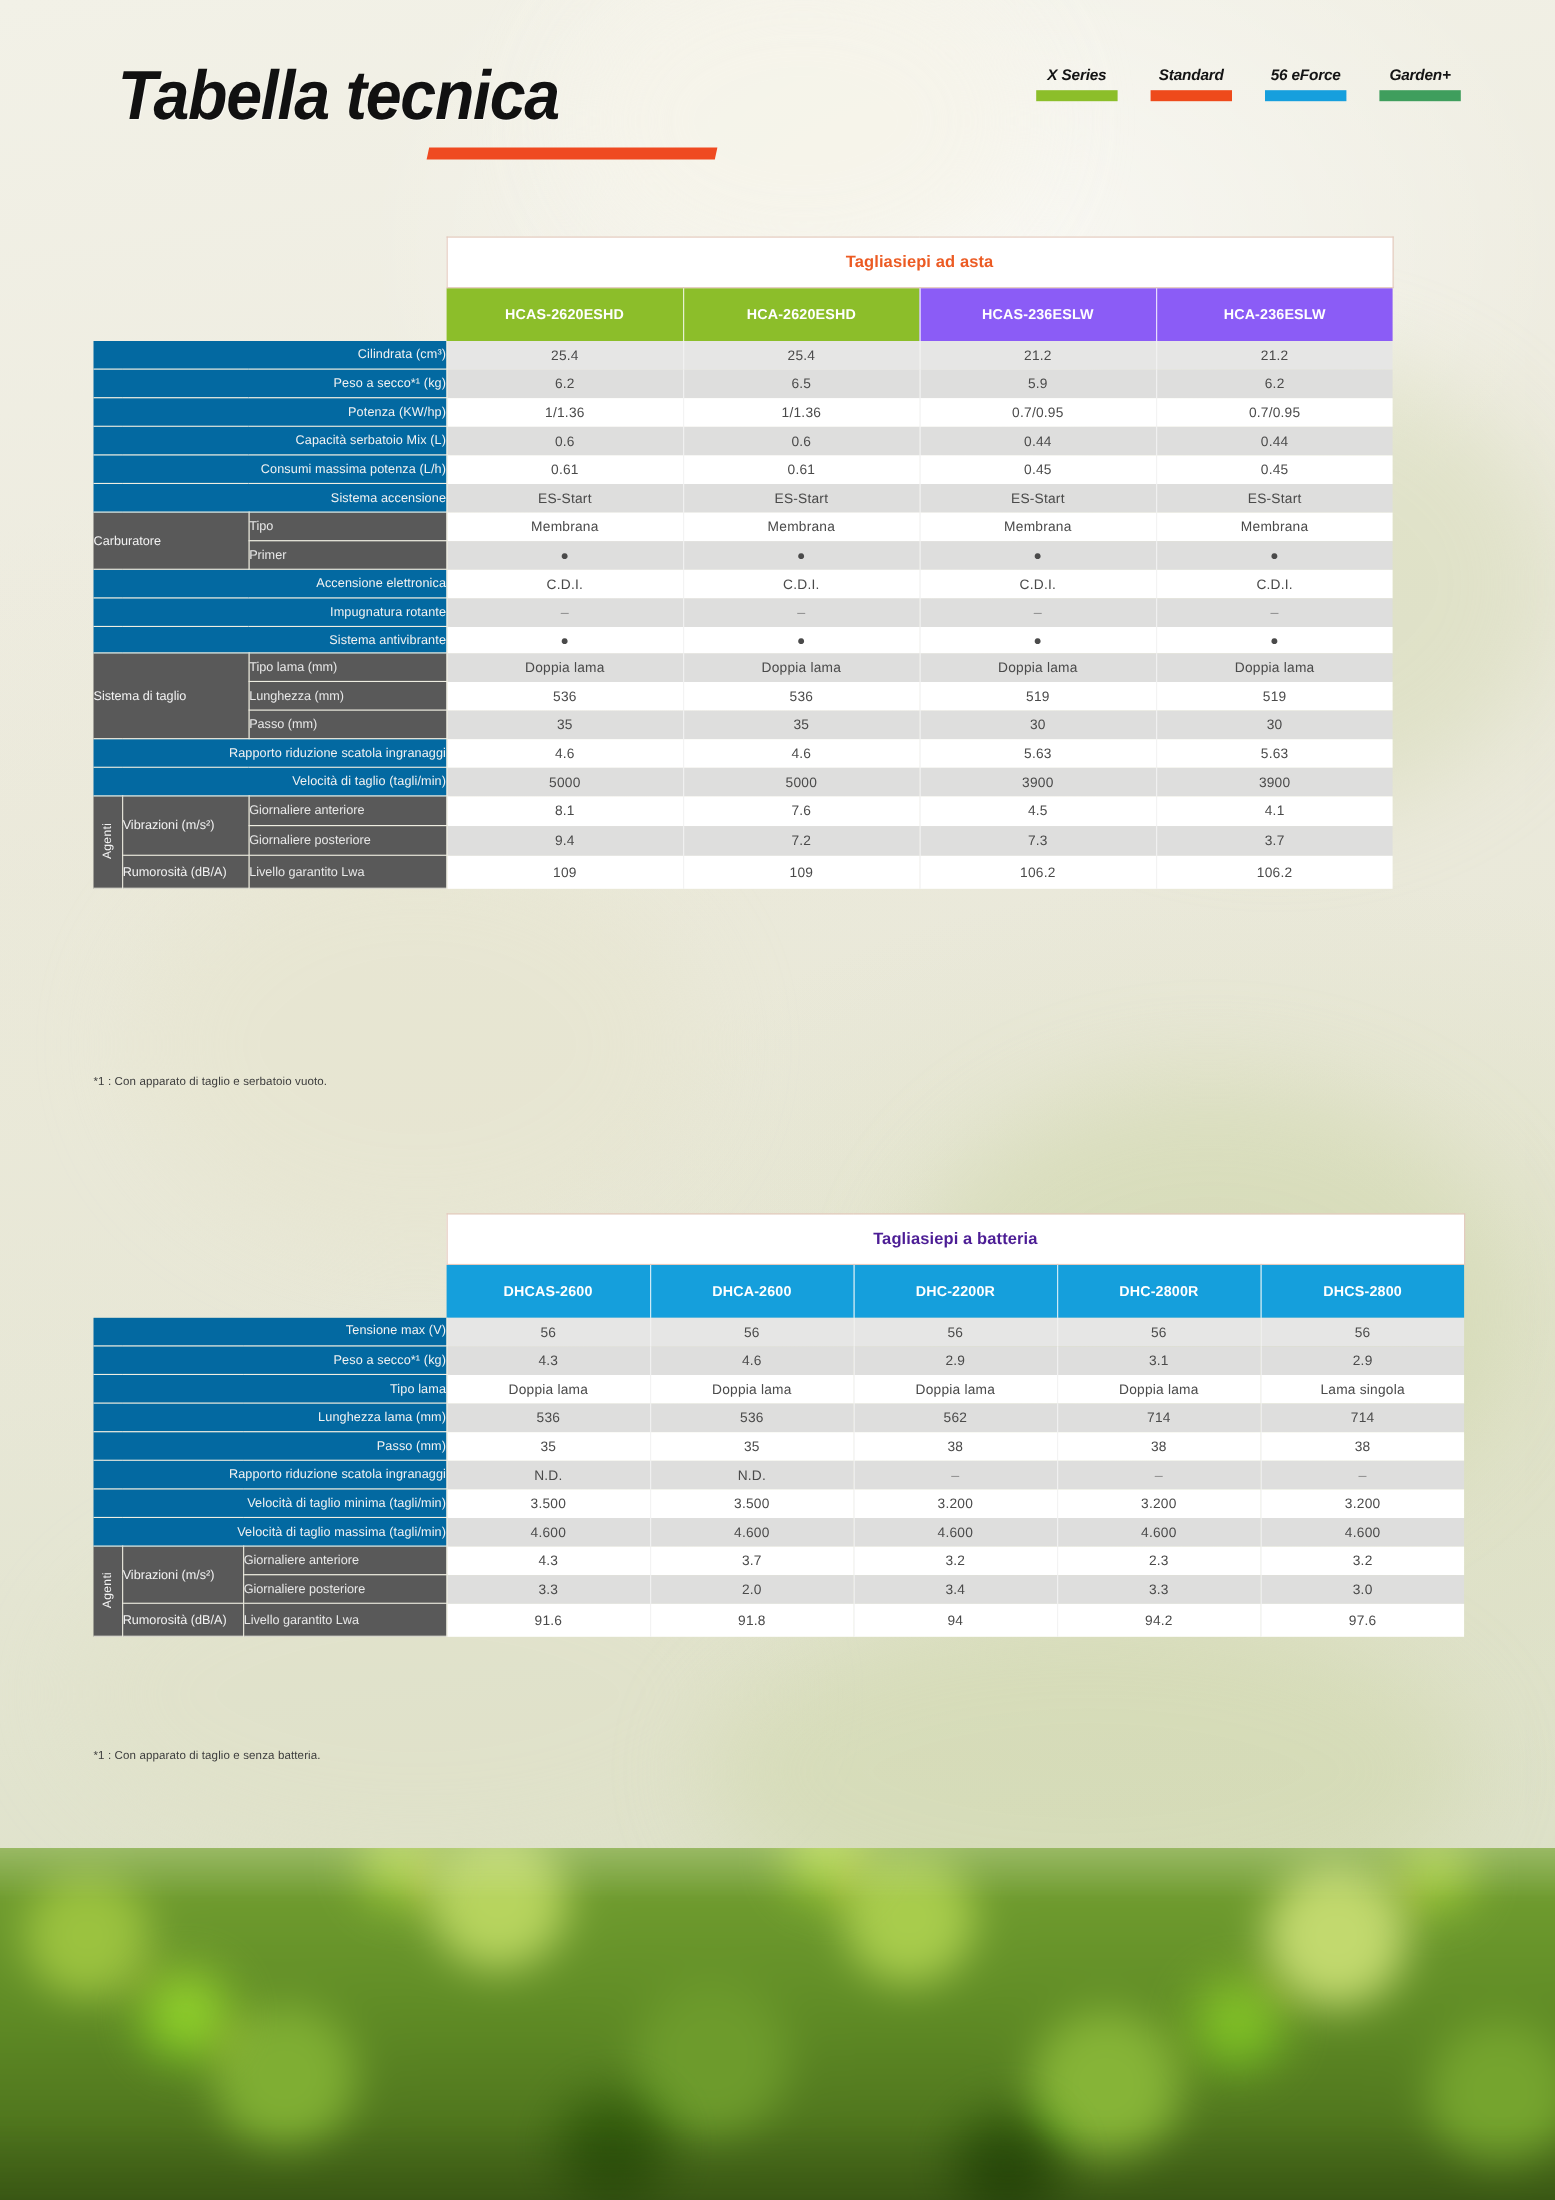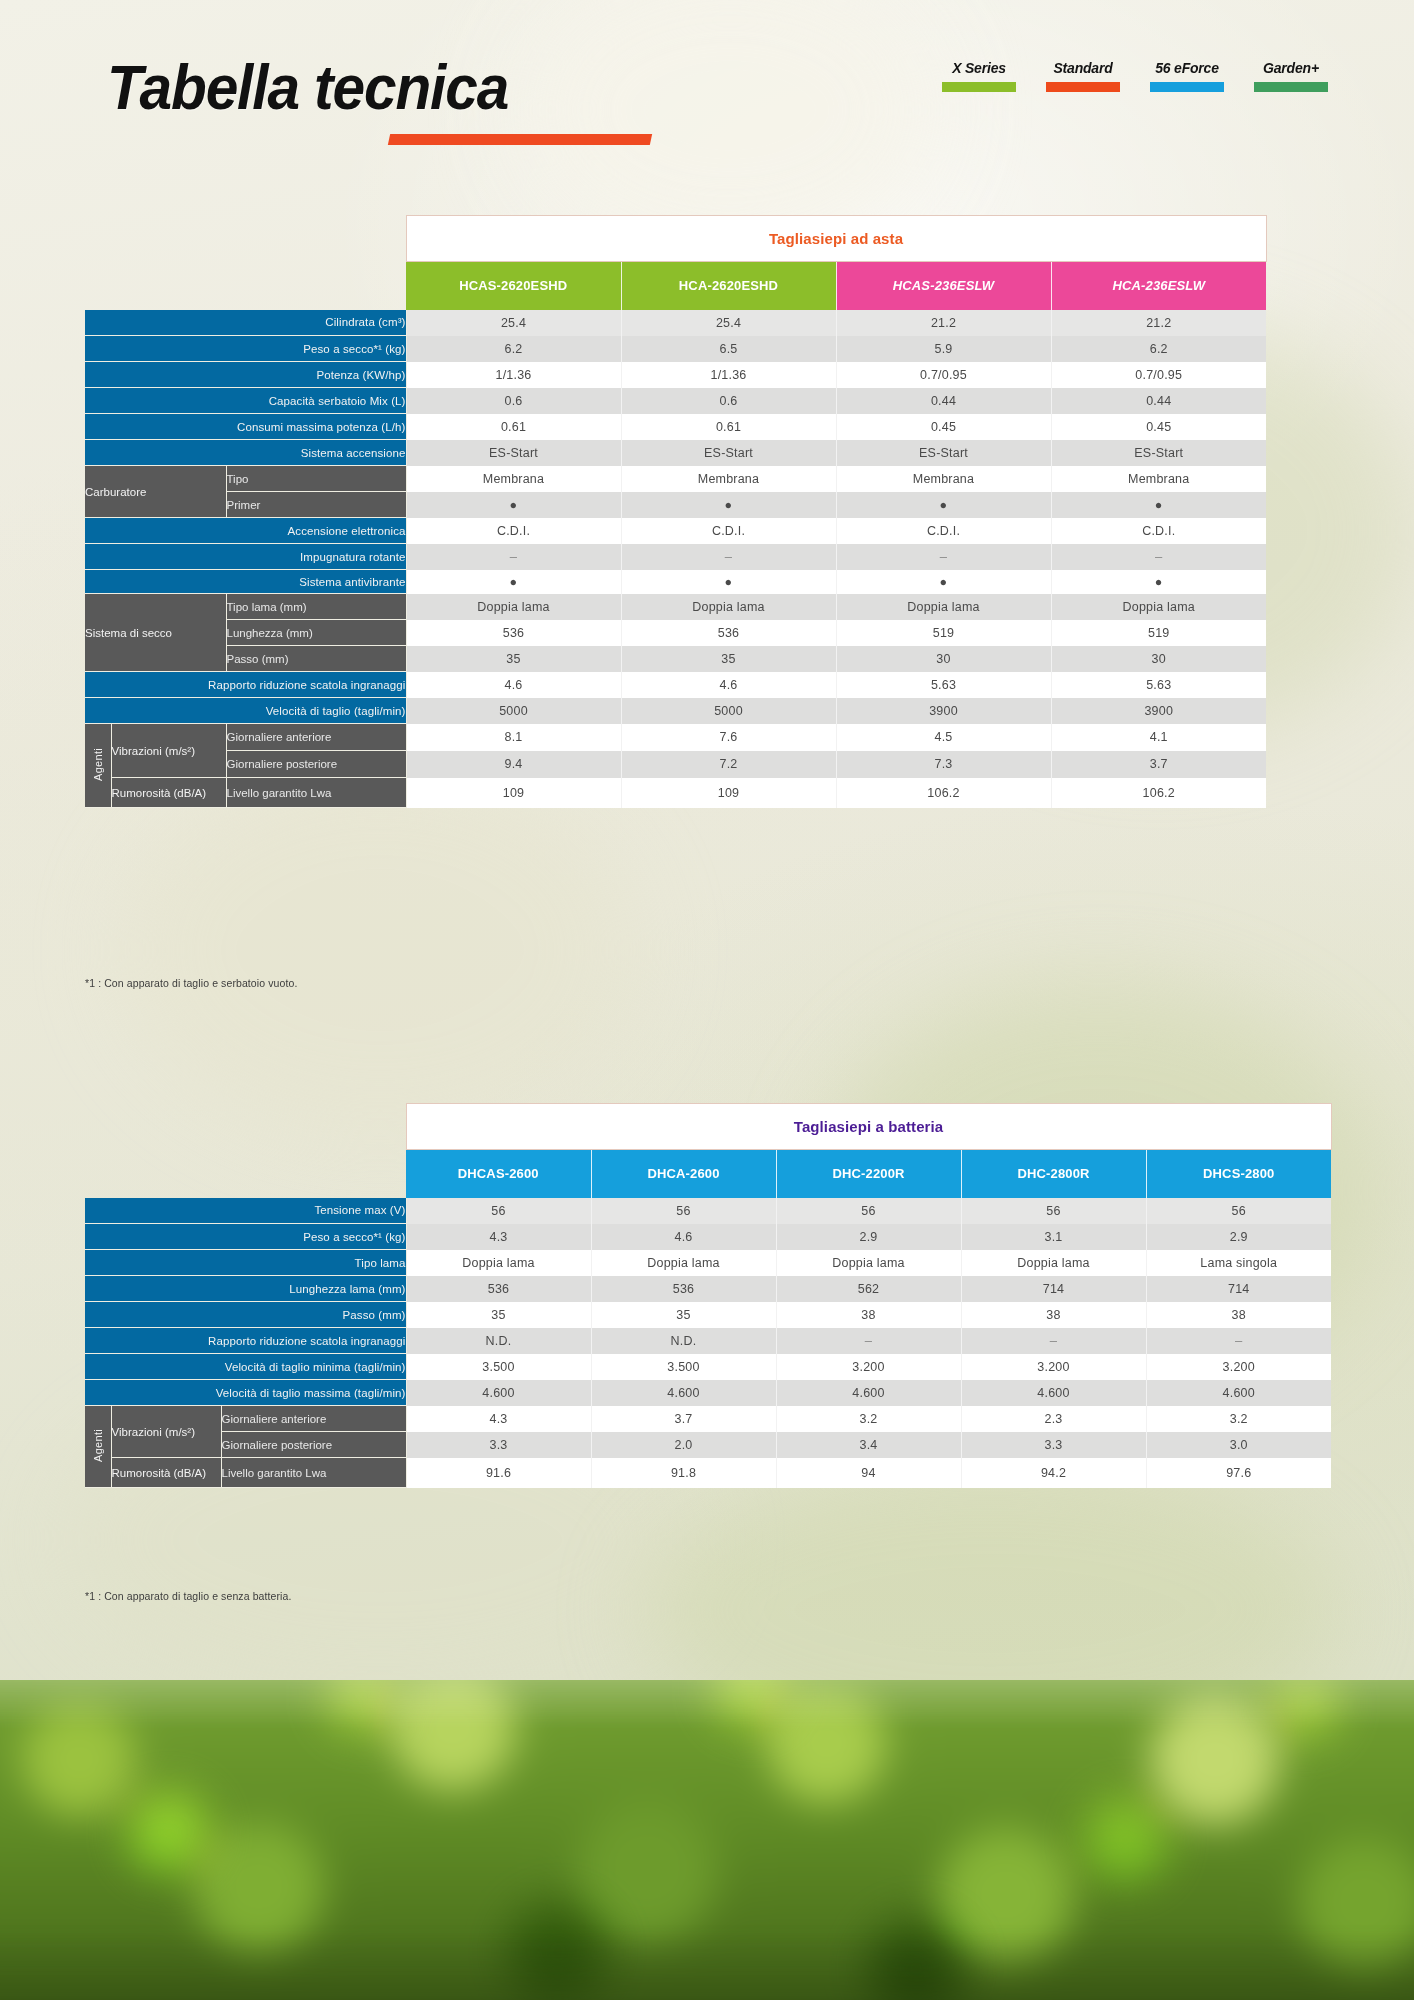--- a/index.html
+++ b/index.html
@@ -109,21 +109,21 @@
     height: 48px;
     color: #ffffff;
     font-size: 13px;
     font-weight: 700;
     text-align: center;
     letter-spacing: .15px;
     border-right: 1px solid rgba(255,255,255,.85);
   }
   .mh:last-child { border-right: none; }
   .mh-green { background: #8cbe2a; }
-  .mh-orange{ background: #ec4899; font-style: italic; }
+  .mh-orange{ background: #8b5cf6; }
   .mh-blue  { background: #159fdc; margin-top: 24px; }
 
   
   .lbl {
     background: #0369a1;
     color: #f2f2f2;
     font-size: 11.5px;
     font-weight: 400;
     text-align: right;
     padding: 0 0 0 10px;
@@ -370,21 +370,21 @@
     </tr>
     <tr class="row-white" style="height:24px">
       <td colspan="3" class="lbl">Sistema antivibrante</td>
       <td class="val">●</td>
       <td class="val">●</td>
       <td class="val">●</td>
       <td class="val">●</td>
     </tr>
 
     <tr class="row-grey" style="height:26px">
-      <td colspan="2" rowspan="3" class="lbl-group">Sistema di secco</td>
+      <td colspan="2" rowspan="3" class="lbl-group">Sistema di taglio</td>
       <td class="lbl-sub">Tipo lama (mm)</td>
       <td class="val">Doppia lama</td>
       <td class="val">Doppia lama</td>
       <td class="val">Doppia lama</td>
       <td class="val">Doppia lama</td>
     </tr>
     <tr class="row-white" style="height:26px">
       <td class="lbl-sub">Lunghezza (mm)</td>
       <td class="val">536</td>
       <td class="val">536</td>

